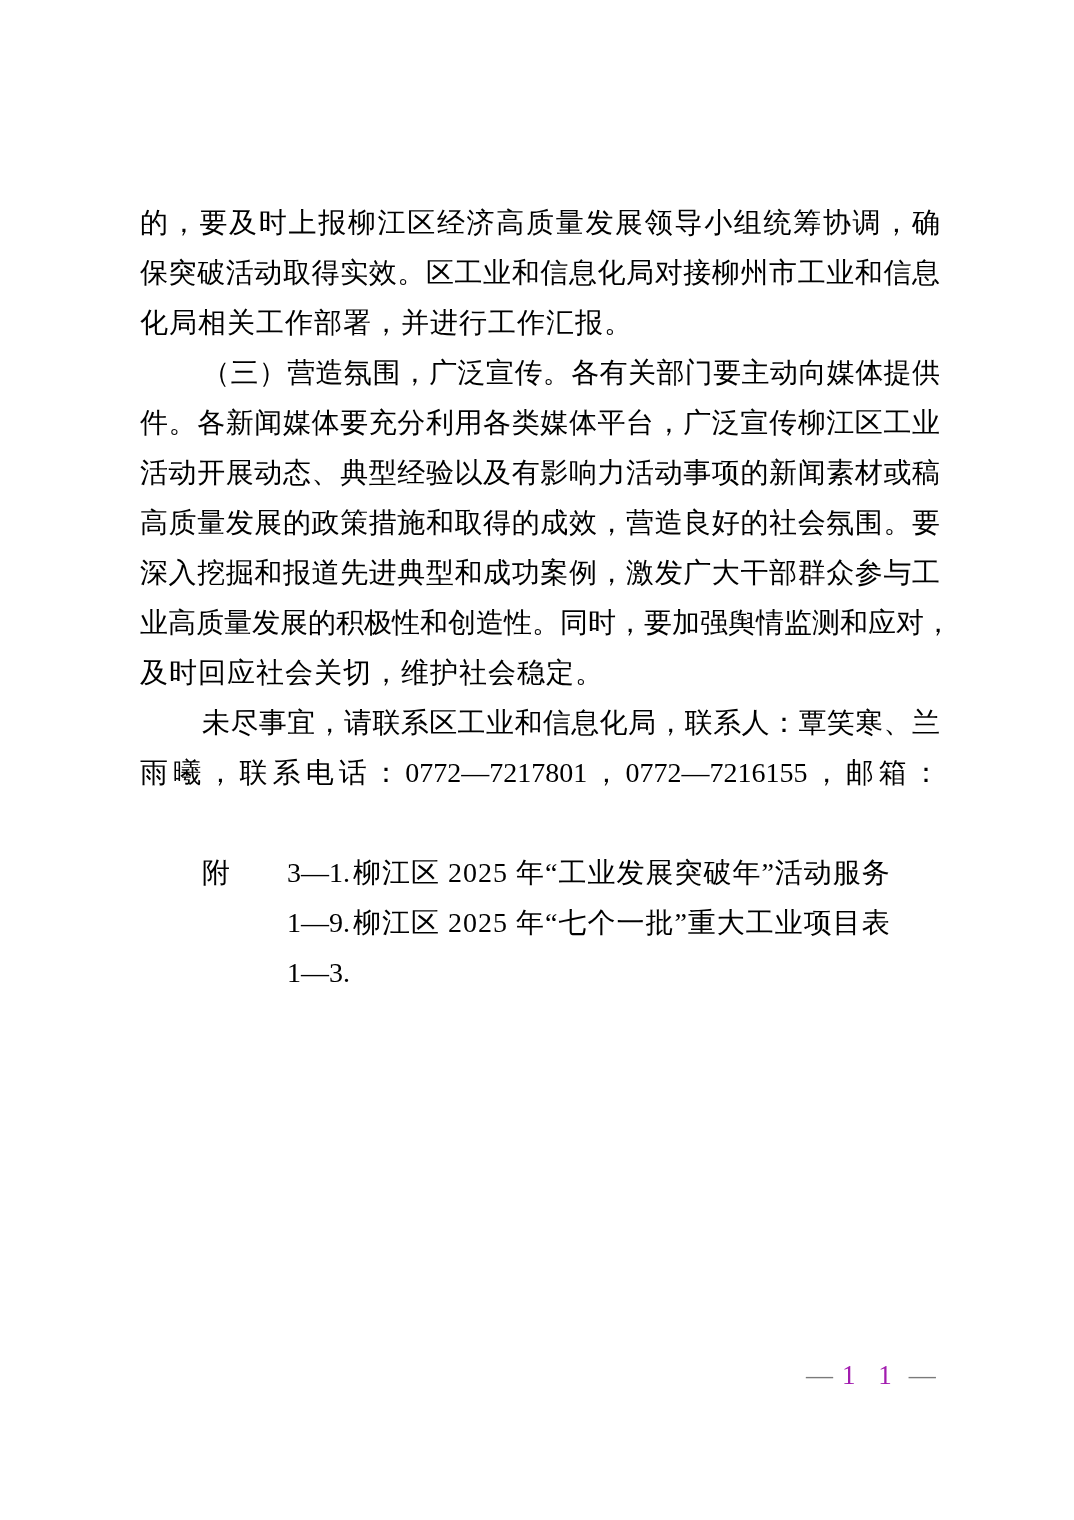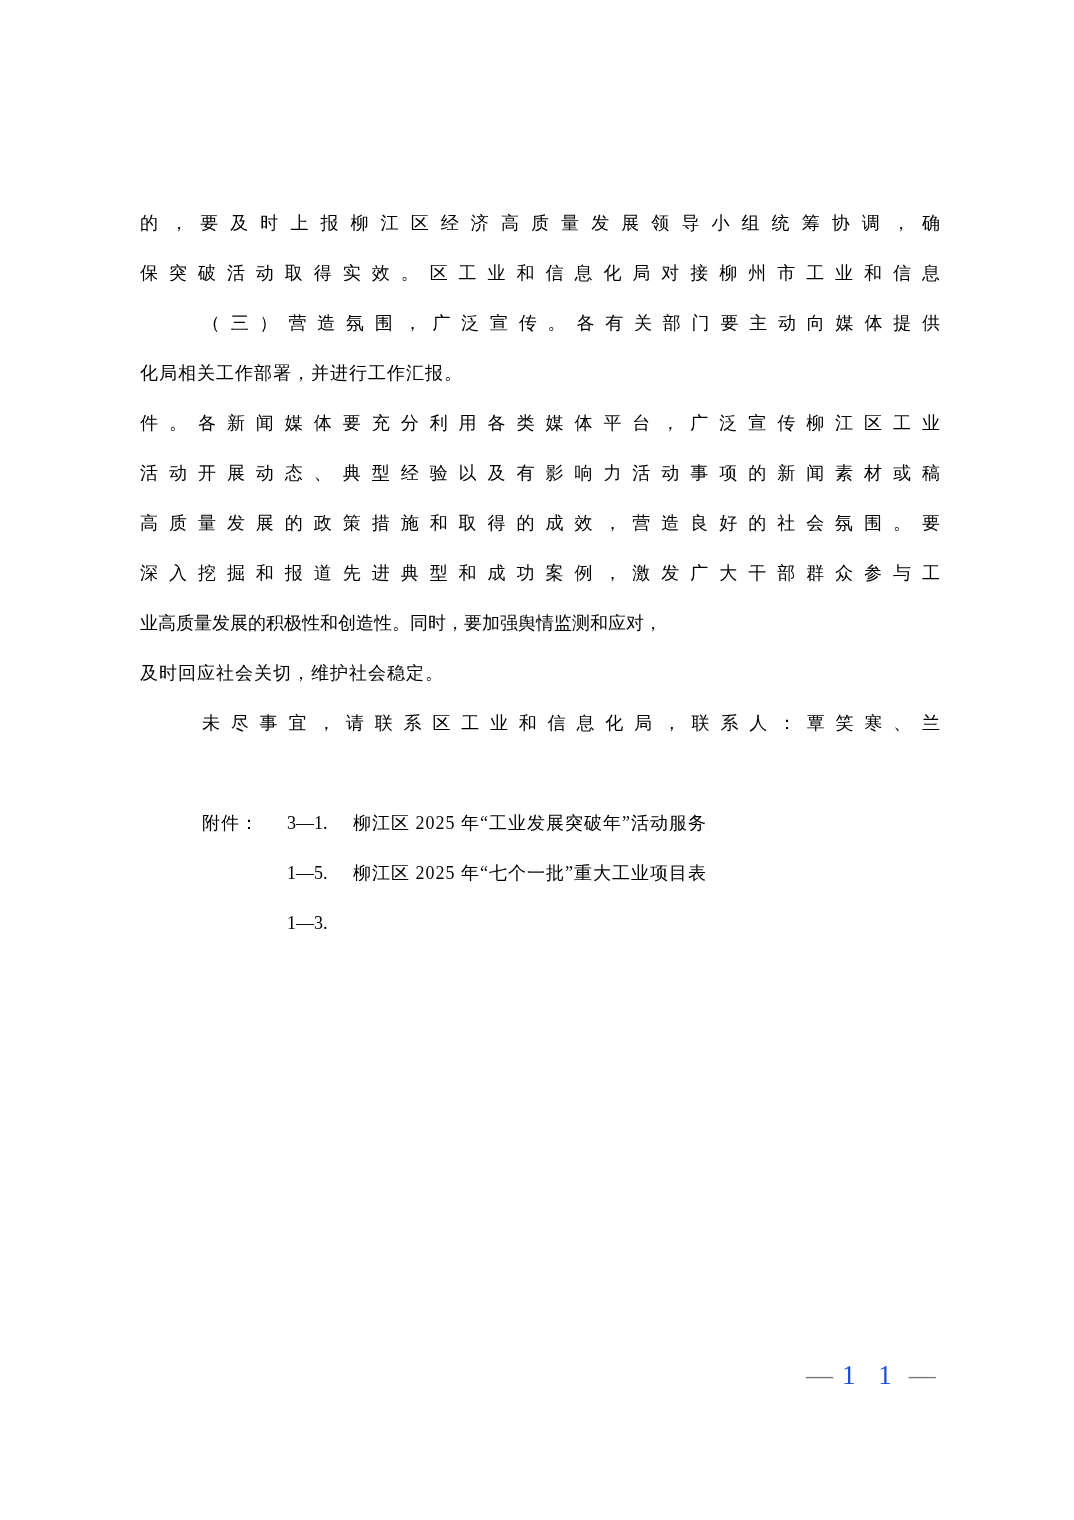--- a/index.html
+++ b/index.html
@@ -14,21 +14,21 @@
     background: #ffffff;
     font-family: "Liberation Serif", "DejaVu Serif", serif;
     color: #000000;
     overflow: hidden;
   }
   .textblock {
     position: absolute;
     left: 140px;
     top: 198px;
     width: 800px;
-    font-size: 18px;
+    font-size: 28px;
     line-height: 50px;
   }
   .line {
     height: 50px;
     overflow: hidden;
   }
   .j {
     text-align: justify;
     text-align-last: justify;
   }
@@ -79,57 +79,58 @@
     top: 1360px;
     left: 806px;
     font-size: 27px;
     line-height: 30px;
     white-space: nowrap;
   }
   .pagenum .dash {
     color: #7a7a7a;
   }
   .pagenum .num {
-    color: #1d4ed8;
+    color: #a21caf;
     margin: 0 9px;
     letter-spacing: 8px;
   }
 </style>
 </head>
 <body>
 
 <div class="page">
 
   <div class="textblock">
 
     <div class="line j">的，要及时上报柳江区经济高质量发展领导小组统筹协调，确</div>
     <div class="line j">保突破活动取得实效。区工业和信息化局对接柳州市工业和信息</div>
+    <div class="line plain">化局相关工作部署，并进行工作汇报。</div>
+
     <div class="line j ind"><span class="kai">（三）营造氛围，广泛宣传。</span><span>各有关部门要主动向媒体提供</span></div>
-
-    <div class="line plain">化局相关工作部署，并进行工作汇报。</div>
     <div class="line j">件。各新闻媒体要充分利用各类媒体平台，广泛宣传柳江区工业</div>
     <div class="line j">活动开展动态、典型经验以及有影响力活动事项的新闻素材或稿</div>
     <div class="line j">高质量发展的政策措施和取得的成效，营造良好的社会氛围。要</div>
     <div class="line j">深入挖掘和报道先进典型和成功案例，激发广大干部群众参与工</div>
     <div class="line wide">业高质量发展的积极性和创造性。同时，要加强舆情监测和应对，</div>
     <div class="line plain">及时回应社会关切，维护社会稳定。</div>
 
     <div class="line j ind">未尽事宜，请联系区工业和信息化局，联系人：覃笑寒、兰</div>
+    <div class="line j">雨曦，联系电话：0772—7217801，0772—7216155，邮箱：</div>
 
     <div class="blank"></div>
 
     <div class="att-block">
       <div class="att-row">
         <span class="att-label">附件：</span>
         <span class="att-num">3—1.</span>
         <span class="att-text">柳江区 2025 年“工业发展突破年”活动服务</span>
       </div>
       <div class="att-row">
         <span class="att-label"></span>
-        <span class="att-num">1—5.</span>
+        <span class="att-num">1—9.</span>
         <span class="att-text">柳江区 2025 年“七个一批”重大工业项目表</span>
       </div>
       <div class="att-row">
         <span class="att-label"></span>
         <span class="att-num">1—3.</span>
       </div>
     </div>
 
   </div>
 

